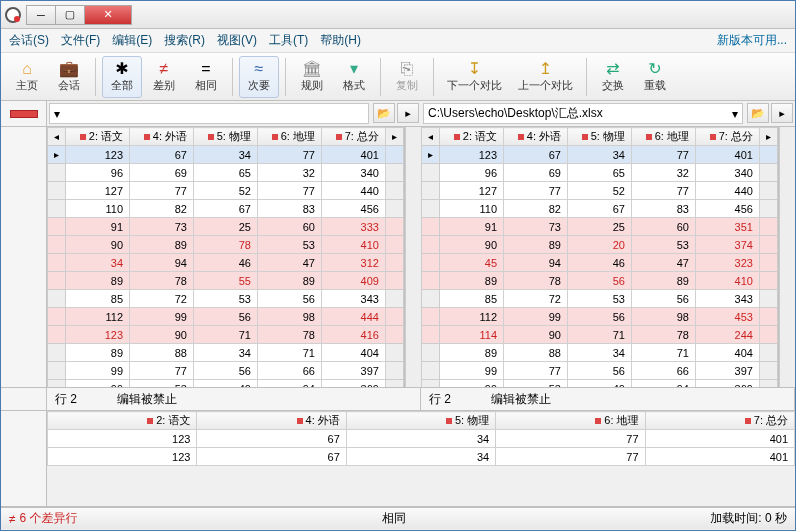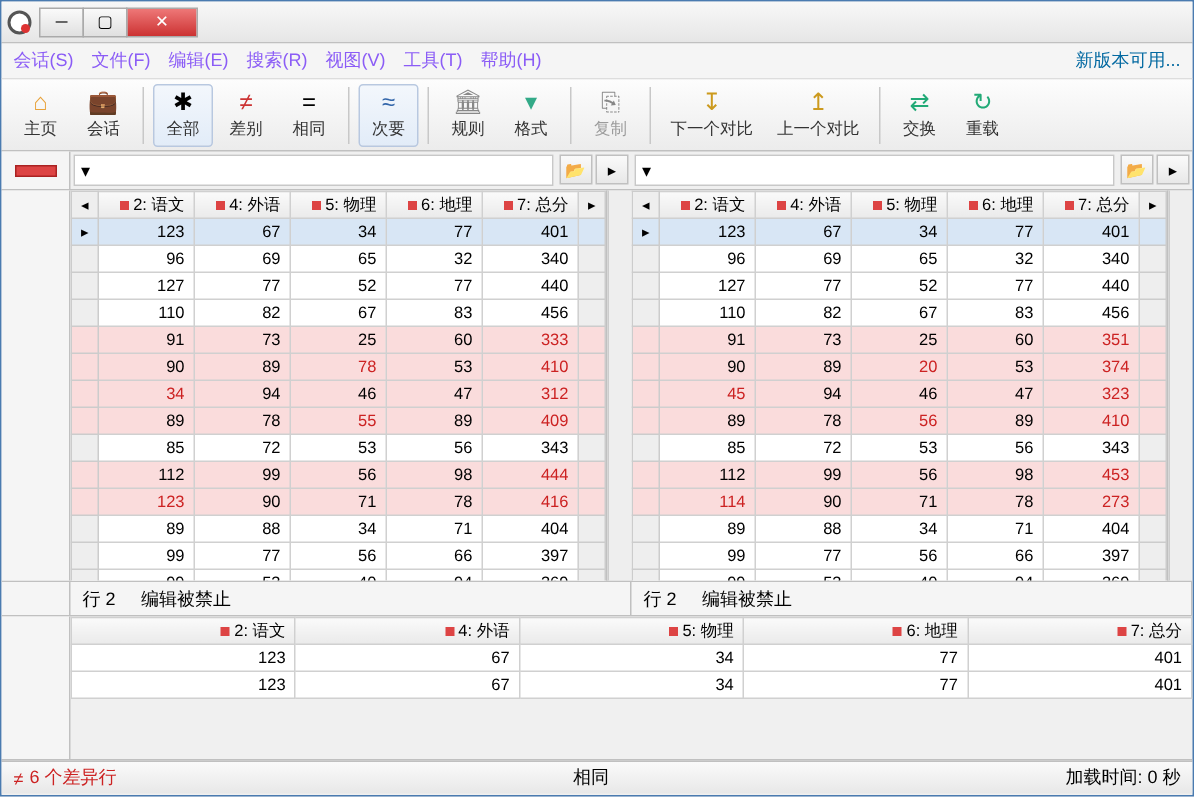--- a/index.html
+++ b/index.html
@@ -5,21 +5,21 @@
 *{margin:0;padding:0;box-sizing:border-box;font-family:"Microsoft YaHei","SimSun",sans-serif;font-size:12px}
 body{background:#f0f0f0;width:796px;height:531px;overflow:hidden;border:1px solid #4a7bb0}
 .titlebar{height:28px;background:linear-gradient(#f8f8f8,#e6e6e6);display:flex;align-items:center;padding:0 4px;border-bottom:1px solid #c0c0c0}
 .titlebar .icon{width:16px;height:16px;border-radius:50%;border:2px solid #555;margin-right:6px;background:#fff;position:relative}
 .titlebar .icon::after{content:"";position:absolute;width:6px;height:6px;border-radius:50%;background:#d33;right:-1px;bottom:-1px}
 .titlebar .title{flex:1;color:#333}
 .winbtns{display:flex}
 .winbtn{width:30px;height:20px;display:flex;align-items:center;justify-content:center;border:1px solid #aaa;background:linear-gradient(#fafafa,#e0e0e0);margin-left:-1px;font-size:11px}
 .winbtn.close{background:linear-gradient(#e77,#c33);color:#fff;width:48px}
 .menubar{height:24px;background:#f5f5f5;display:flex;align-items:center;padding:0 8px;gap:12px;border-bottom:1px solid #ddd}
-.menubar span{color:#8b5cf6}
+.menubar span{color:#0c4a6e}
 .menubar .newv{margin-left:auto;color:#0369a1}
 .toolbar{height:48px;background:linear-gradient(#fdfdfd,#ececec);display:flex;align-items:center;padding:0 6px;border-bottom:1px solid #c0c0c0;gap:2px}
 .tbtn{display:flex;flex-direction:column;align-items:center;justify-content:center;min-width:40px;height:42px;border:1px solid transparent;border-radius:3px;padding:2px 6px}
 .tbtn.grp{border:1px solid #b8c8e0;background:linear-gradient(#f3f7fc,#e2ecf8)}
 .tbtn .ico{font-size:16px;height:18px;line-height:18px}
 .tbtn .lbl{font-size:11px;color:#333}
 .tsep{width:1px;height:38px;background:#c8c8c8;margin:0 4px}
 .pathrow{height:26px;display:flex;align-items:stretch;border-bottom:1px solid #c0c0c0}
 .pathside{width:46px;background:#f5f5f5;display:flex;align-items:center;justify-content:center;border-right:1px solid #c0c0c0}
 .redbar{width:28px;height:8px;background:#d44;border:1px solid #a22}
@@ -34,21 +34,21 @@
 th,td{border:1px solid #d0d0d0;padding:1px 6px;text-align:right;height:18px;font-size:11px}
 th{background:linear-gradient(#fafafa,#eaeaea);font-weight:normal;text-align:right}
 th .sq{display:inline-block;width:6px;height:6px;background:#d44;margin-right:3px;vertical-align:middle}
 tr.sel td{background:#d8e6f5}
 tr.diff td{background:#fadcdc}
 td.dv{color:#c22}
 .arrow{width:14px;background:#eee;border:1px solid #ccc;font-size:10px;text-align:center}
 .sbar{width:16px;background:#eee;border-left:1px solid #ccc}
 .midrow{height:24px;display:flex;border-top:1px solid #c0c0c0;border-bottom:1px solid #c0c0c0;background:#f5f5f5}
 .midside{width:46px;border-right:1px solid #c0c0c0}
-.midcell{flex:1;display:flex;align-items:center;padding:0 8px;gap:17px;border-right:1px solid #c0c0c0}
+.midcell{flex:1;display:flex;align-items:center;padding:0 8px;gap:40px;border-right:1px solid #c0c0c0}
 .bottom{display:flex;height:96px;border-bottom:1px solid #c0c0c0}
 .bside{width:46px;background:#f5f5f5;border-right:1px solid #c0c0c0}
 .bpane{flex:1;overflow:hidden}
 .status{height:22px;background:linear-gradient(#fafafa,#e8e8e8);display:flex;align-items:center;padding:0 8px;border-top:1px solid #c0c0c0}
 .status .ne{color:#c22}
 .status .neq{color:#c22;margin-right:4px}
 .status .mid{flex:1;text-align:center}
 </style>
 </head>
 <body>
@@ -139,20 +139,21 @@
       <div class="redbar"></div>
     </div>
   <div class="pathcell">
       <span>▾</span>
     </div>
   <div class="pathbtns">
       <div class="pbtn">📂</div>
       <div class="pbtn">▸</div>
     </div>
   <div class="pathcell">
+      <span class="p">C:\Users\echo\Desktop\汇总.xlsx</span>
       <span>▾</span>
     </div>
   <div class="pathbtns">
       <div class="pbtn">📂</div>
       <div class="pbtn">▸</div>
     </div>
 </div>
 
 <div class="grids">
   <div class="gridside"></div>
@@ -403,21 +404,21 @@
             <td>98</td>
             <td class="dv">453</td>
             <td class="arrow"></td>
           </tr>
           <tr class="diff">
             <td class="arrow"></td>
             <td class="dv">114</td>
             <td>90</td>
             <td>71</td>
             <td>78</td>
-            <td class="dv">273</td>
+            <td class="dv">244</td>
             <td class="arrow"></td>
           </tr>
           <tr>
             <td class="arrow"></td>
             <td>89</td>
             <td>88</td>
             <td>34</td>
             <td>71</td>
             <td>404</td>
             <td class="arrow"></td>

